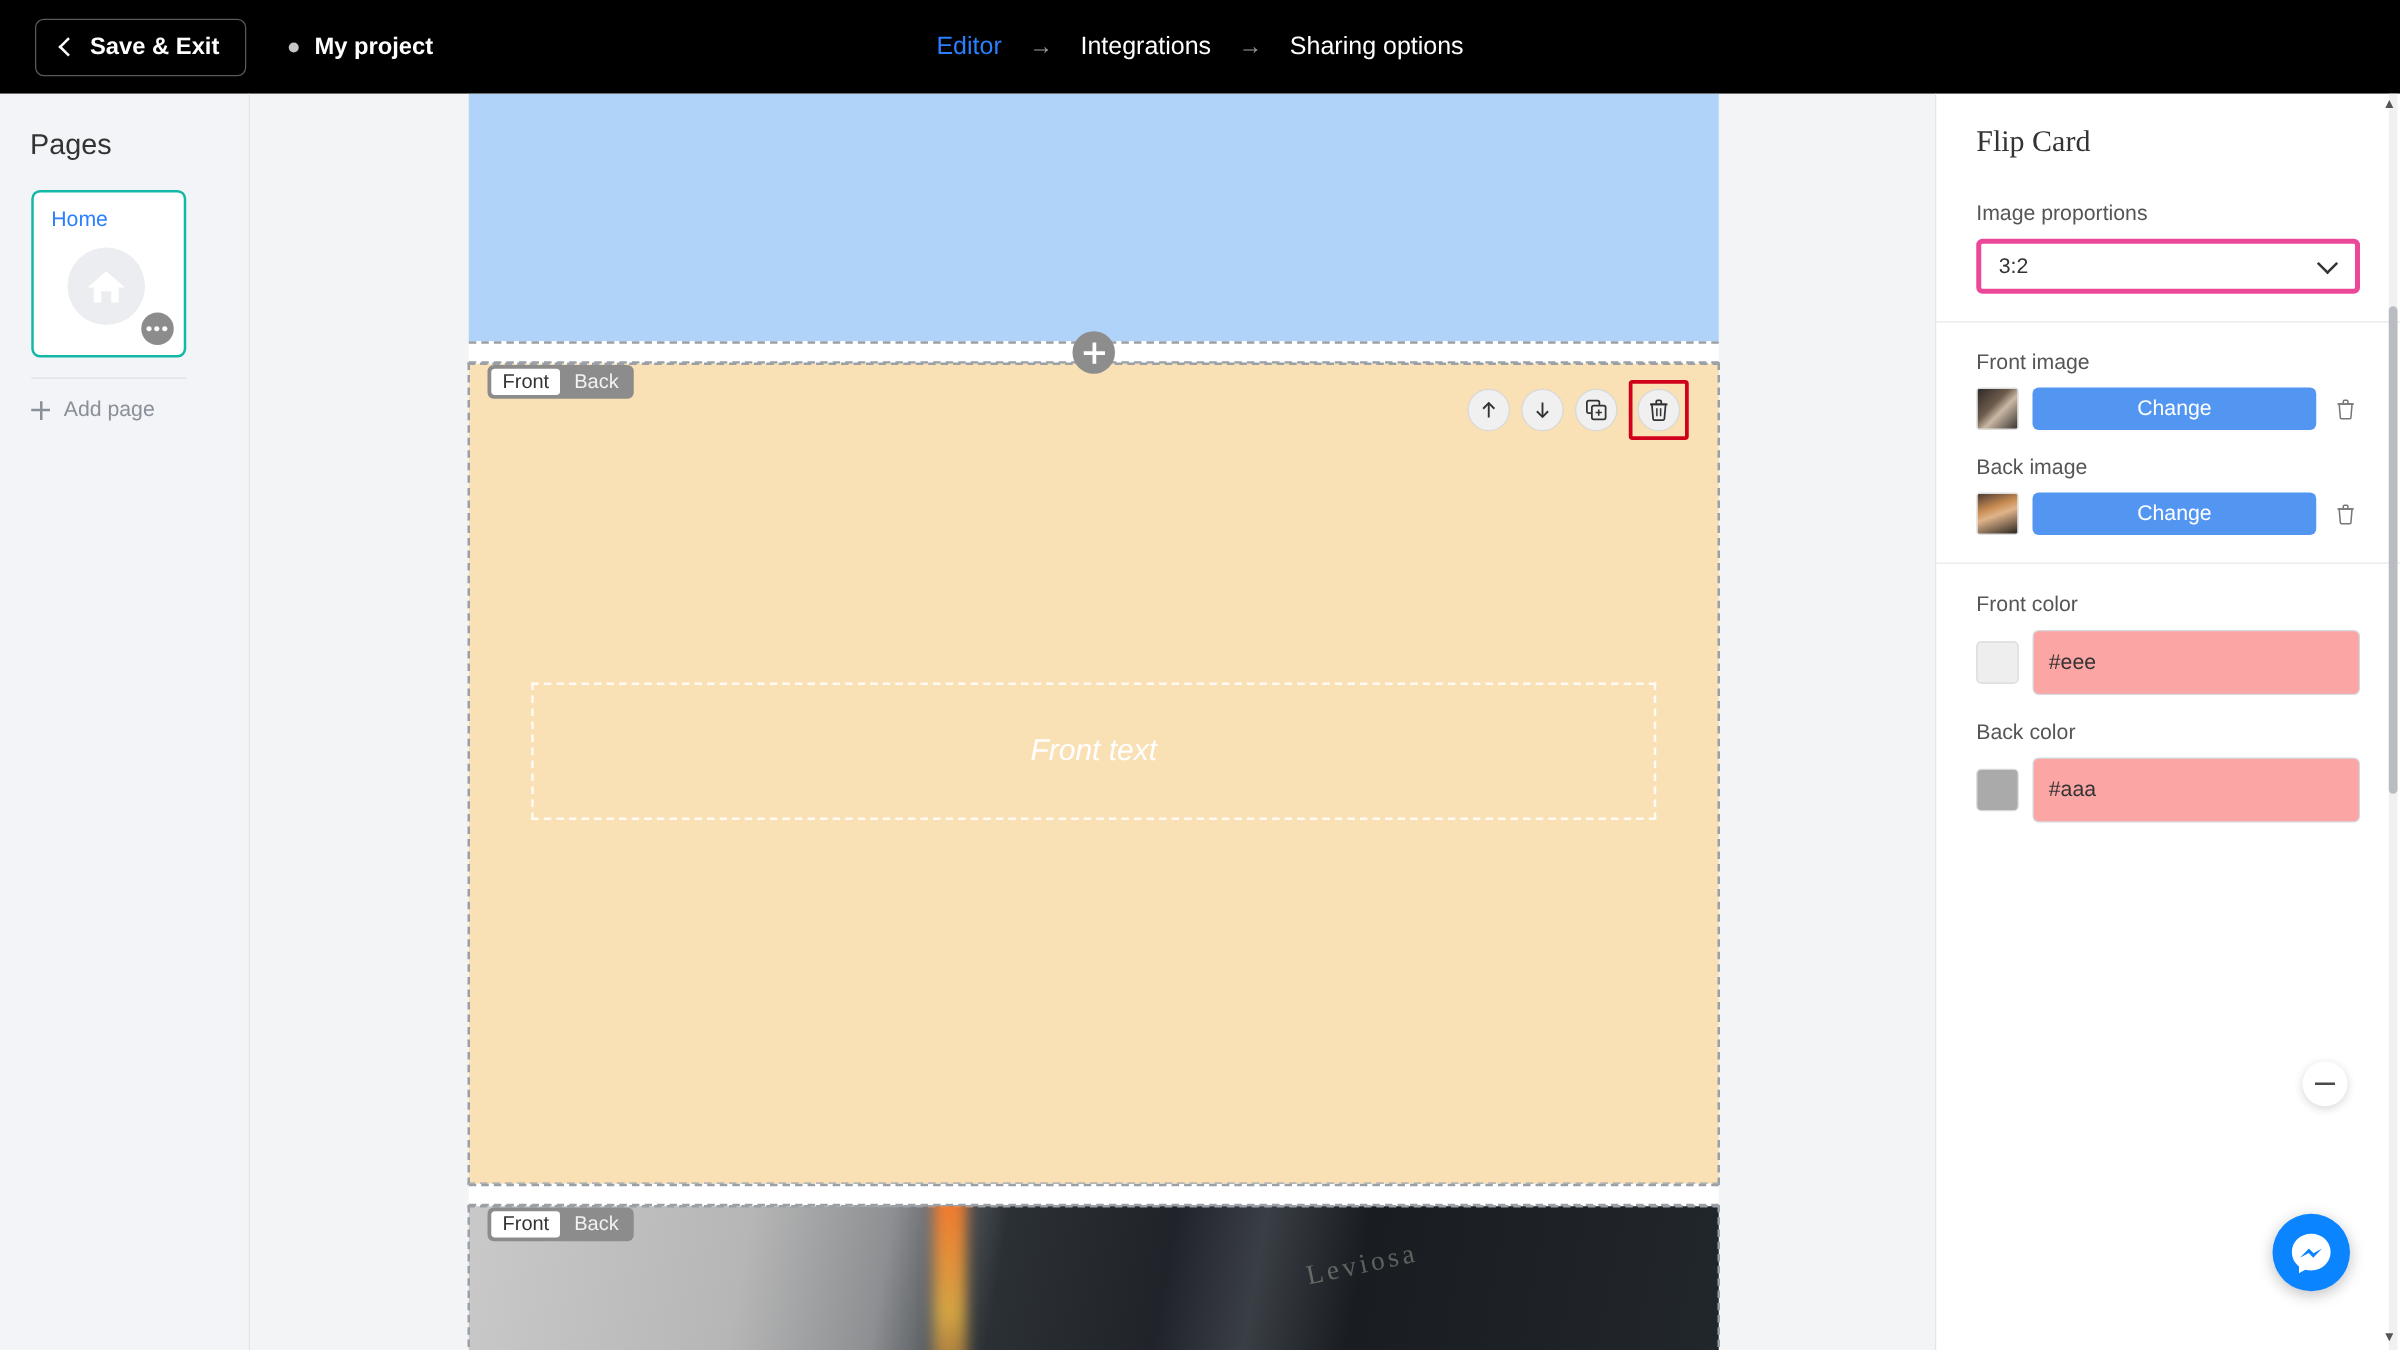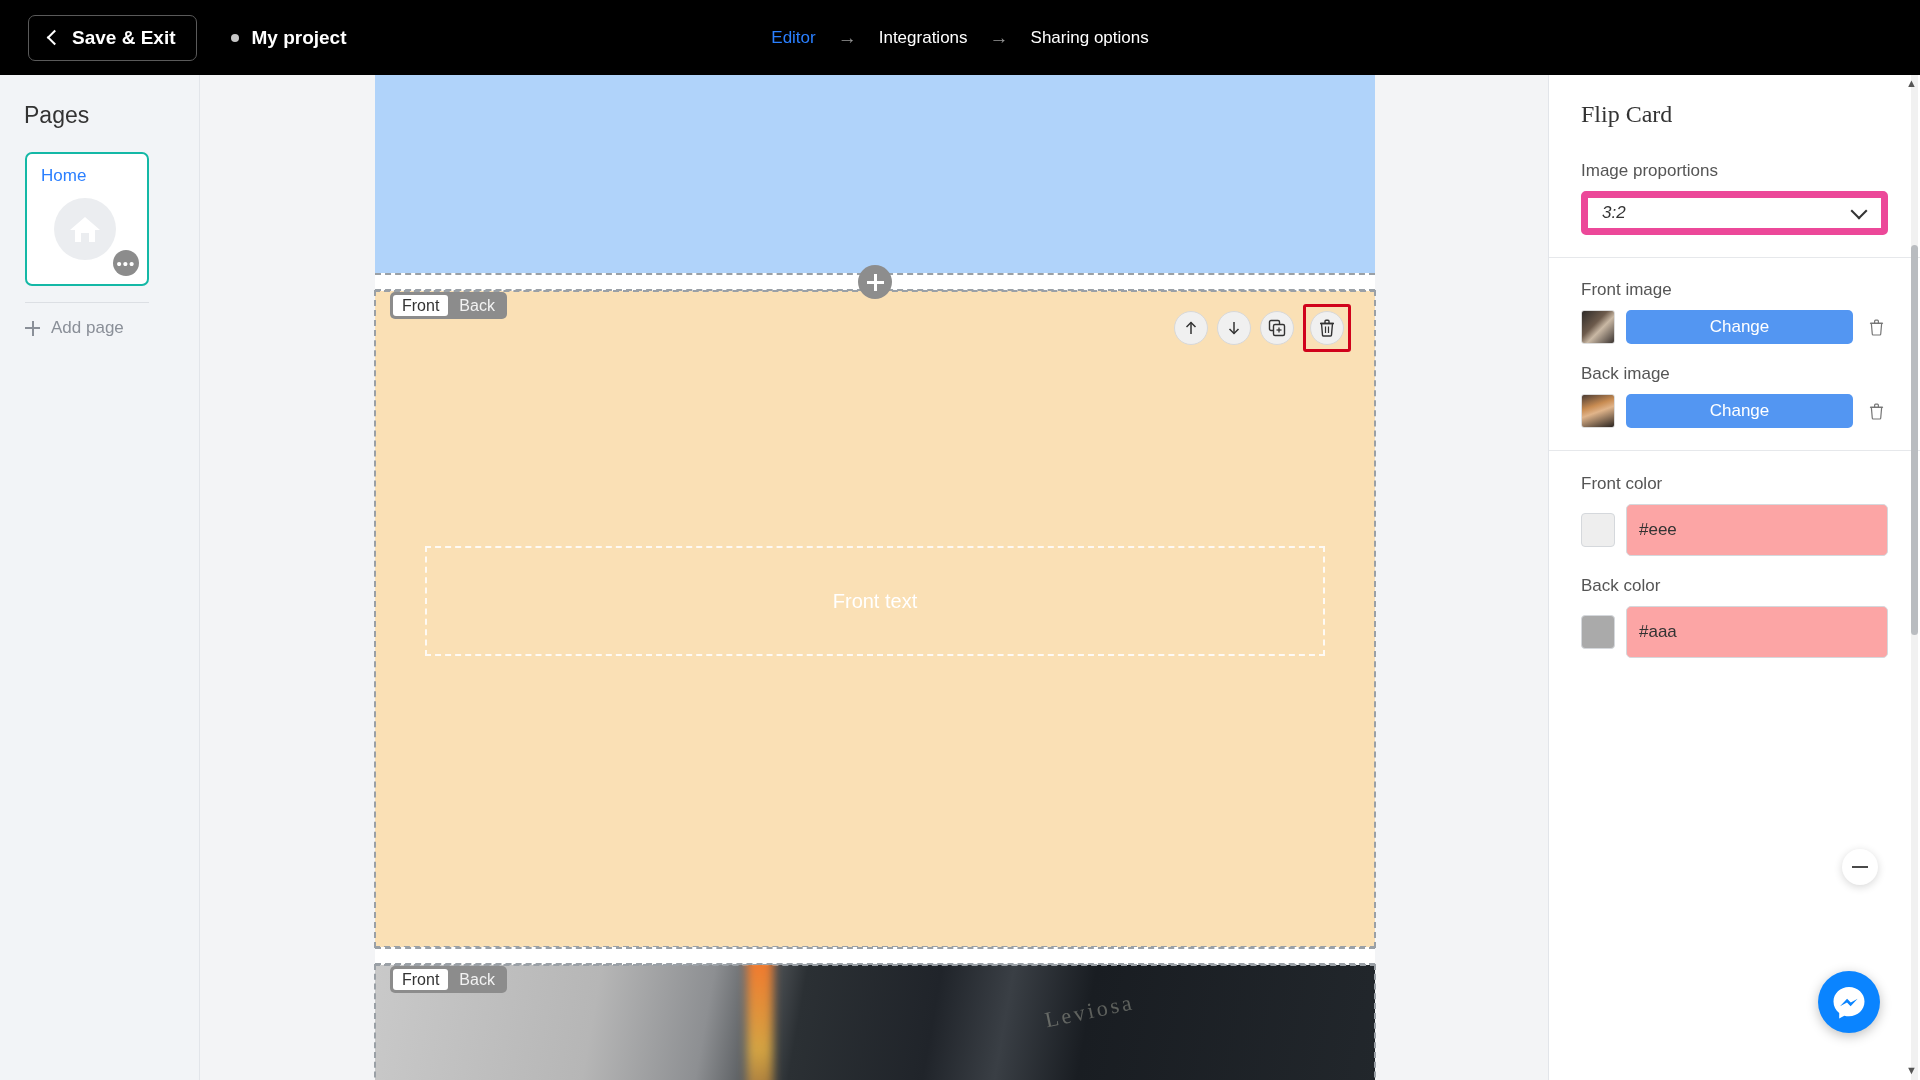--- a/index.html
+++ b/index.html
@@ -29,21 +29,21 @@
   .project {
     margin-left: 34px; display: flex; align-items: center; gap: 13px;
     color: #fff; font-size: 19px; font-weight: bold;
   }
   .proj-dot { width: 8px; height: 8px; border-radius: 50%; background: #c7c7c7; }
 
   .breadcrumb {
     position: absolute; left: 50%; transform: translateX(-50%);
     display: flex; align-items: center; gap: 22px;
   }
-  .bc-item { font-size: 17px; color: #fff; cursor: pointer; white-space: nowrap; }
+  .bc-item { font-size: 20px; color: #fff; cursor: pointer; white-space: nowrap; }
   .bc-item.active { color: #2a7fff; }
   .bc-arrow { color: #9a9a9a; font-size: 19px; }
 
   .top-right {
     position: absolute; right: 28px; display: flex; align-items: center; gap: 16px;
   }
   .btn-preview {
     height: 46px; padding: 0 24px; border: 1px solid #5a5a5a; border-radius: 7px;
     display: flex; align-items: center; gap: 12px;
     color: #fff; font-size: 19px; background: transparent; cursor: pointer;
@@ -162,21 +162,21 @@
   }
   .tool-highlight {
     padding: 4px; border: 3px solid #d0021b; border-radius: 3px;
     display: flex; align-items: center; justify-content: center;
   }
 
   .front-text-box {
     position: absolute; left: 50px; top: 255px; width: 900px; height: 110px;
     border: 2px dashed rgba(255,255,255,.85);
     display: flex; align-items: center; justify-content: center;
-    color: #fff; font-size: 20px; cursor: text;
+    color: #fff; font-size: 24px; cursor: text; font-style: italic;
   }
 
   .section-photo {
     position: relative; height: 180px; overflow: hidden;
     outline: 2px dashed #9aa0a6; outline-offset: -1px;
     background: linear-gradient(100deg,#c9c9c9 0%, #b6b6b6 22%, #8d8f92 33%,
       #2b3034 42%, #20242a 55%, #3a3f45 62%, #191d22 70%, #22272c 100%);
   }
   .photo-flare {
     position: absolute; left: 372px; top: -10px; width: 26px; height: 190px;
@@ -193,24 +193,23 @@
   .rpanel {
     position: absolute; top: 75px; right: 0; width: 372px; height: 1005px;
     background: #fff; border-left: 1px solid #e2e5ea;
   }
   .rp-title { margin: 26px 0 15px 32px; font-size: 24px; color: #333; font-family: Liberation Serif, serif; }
   .rp-block { padding: 0 32px; }
   .rp-label { font-size: 17px; color: #555; margin-bottom: 10px; }
   .rp-divider { height: 1px; background: #e6e8eb; margin: 22px 0 0 0; }
 
   .select-box {
-    position: relative; height: 44px; border: 7px solid #ec4899; border-radius: 5px;
+    position: relative; height: 44px; border: 4px solid #ec4899; border-radius: 5px;
     display: flex; align-items: center; padding: 0 14px; font-size: 17px; color: #333;
     cursor: pointer;
-    font-style: italic;
   }
   .chev-down {
     position: absolute; right: 16px; width: 12px; height: 12px;
     border-right: 2.5px solid #333; border-bottom: 2.5px solid #333;
     transform: rotate(45deg); margin-top: -5px;
   }
 
   .img-row { display: flex; align-items: center; gap: 11px; margin-top: 2px; }
   .thumb {
     width: 34px; height: 34px; border-radius: 3px; flex: none; border: 1px solid #ddd;

